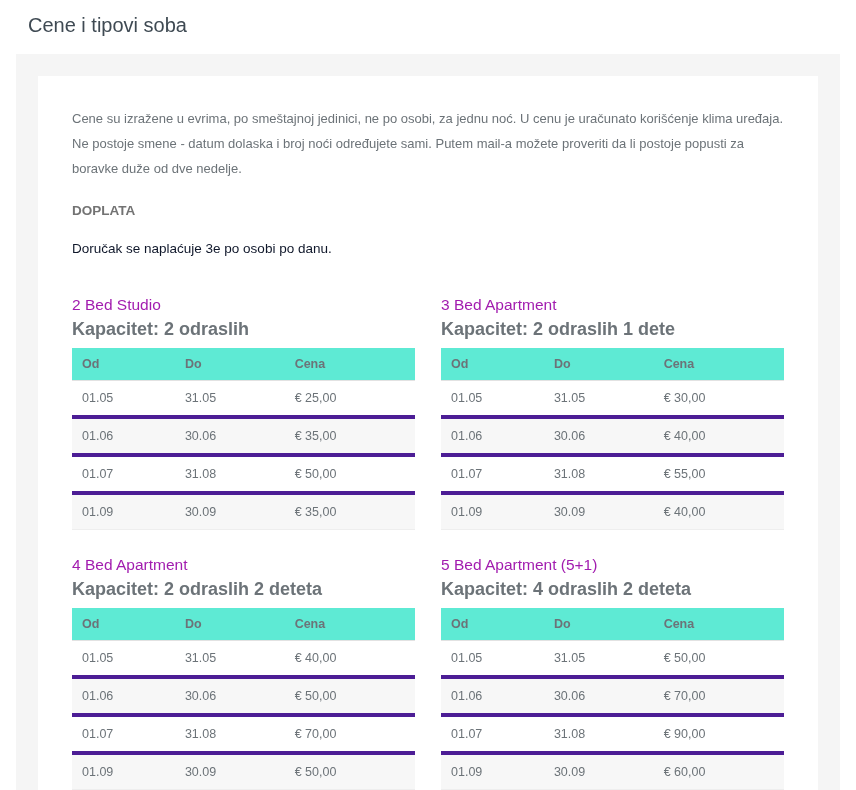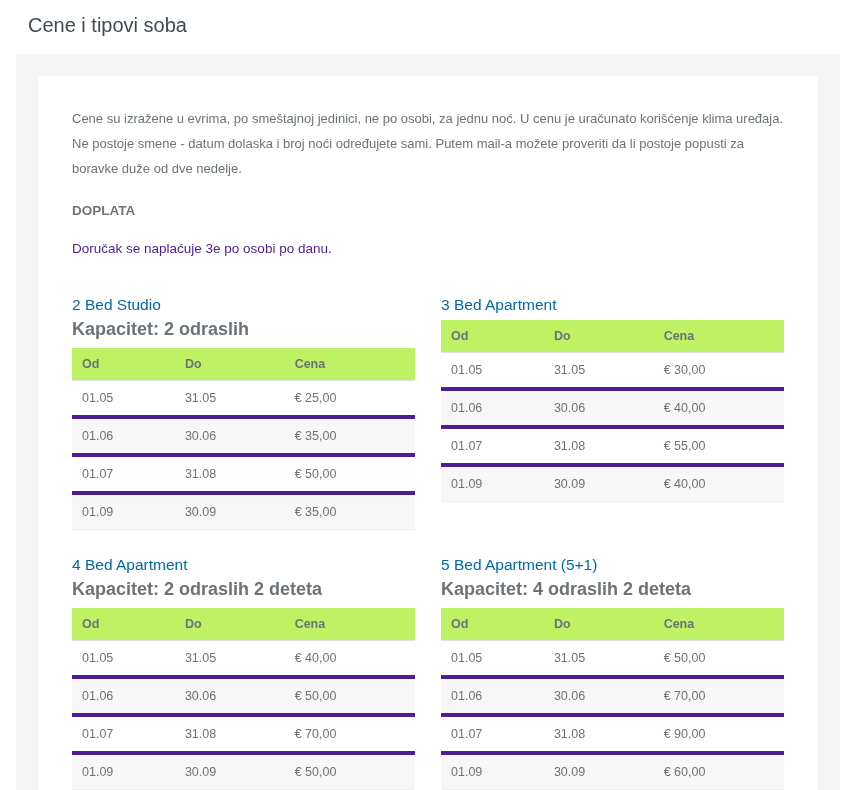--- a/index.html
+++ b/index.html
@@ -46,39 +46,39 @@
   .section-heading {
     font-size: 13.5px;
     font-weight: bold;
     color: #737373;
     margin: 0 0 20px 0;
   }
 
   .breakfast-text {
     font-size: 13.5px;
     line-height: 22px;
-    color: #4c1d95;
+    color: #0f172a;
     margin: 0 0 34px 0;
   }
 
   .grid {
     display: flex;
     flex-wrap: wrap;
     gap: 0 26px;
   }
 
   .room-block {
     width: calc(50% - 13px);
     margin-bottom: 24px;
   }
 
   .room-title {
     font-size: 15.5px;
     font-weight: 400;
-    color: #0369a1;
+    color: #a21caf;
     margin: 0 0 4px 0;
     line-height: 22px;
   }
 
   .room-capacity {
     font-size: 18px;
     font-weight: bold;
     color: #6c7378;
     margin: 0 0 10px 0;
     line-height: 18px;
@@ -90,21 +90,21 @@
     font-size: 12.5px;
     color: #6c7378;
   }
 
   table.price-table th {
     text-align: left;
     font-weight: bold;
     color: #6c7378;
     padding: 9px 8px 9px 10px;
     border-bottom: 1px solid #e2e2e2;
-    background: #bef264;
+    background: #5eead4;
     font-size: 12.5px;
   }
 
   table.price-table td {
     padding: 10px 8px 10px 10px;
     border-bottom: 4px solid #4c1d95;
     font-size: 12.5px;
     color: #6c7378;
   }
 
@@ -167,20 +167,21 @@
               <td>01.09</td>
               <td>30.09</td>
               <td>€ 35,00</td>
             </tr>
           </tbody>
         </table>
       </div>
 
       <div class="room-block">
         <h2 class="room-title">3 Bed Apartment</h2>
+        <div class="room-capacity">Kapacitet: 2 odraslih 1 dete</div>
         <table class="price-table">
           <thead>
             <tr>
               <th class="col-od">Od</th>
               <th class="col-do">Do</th>
               <th class="col-cena">Cena</th>
             </tr>
           </thead>
           <tbody>
             <tr>

